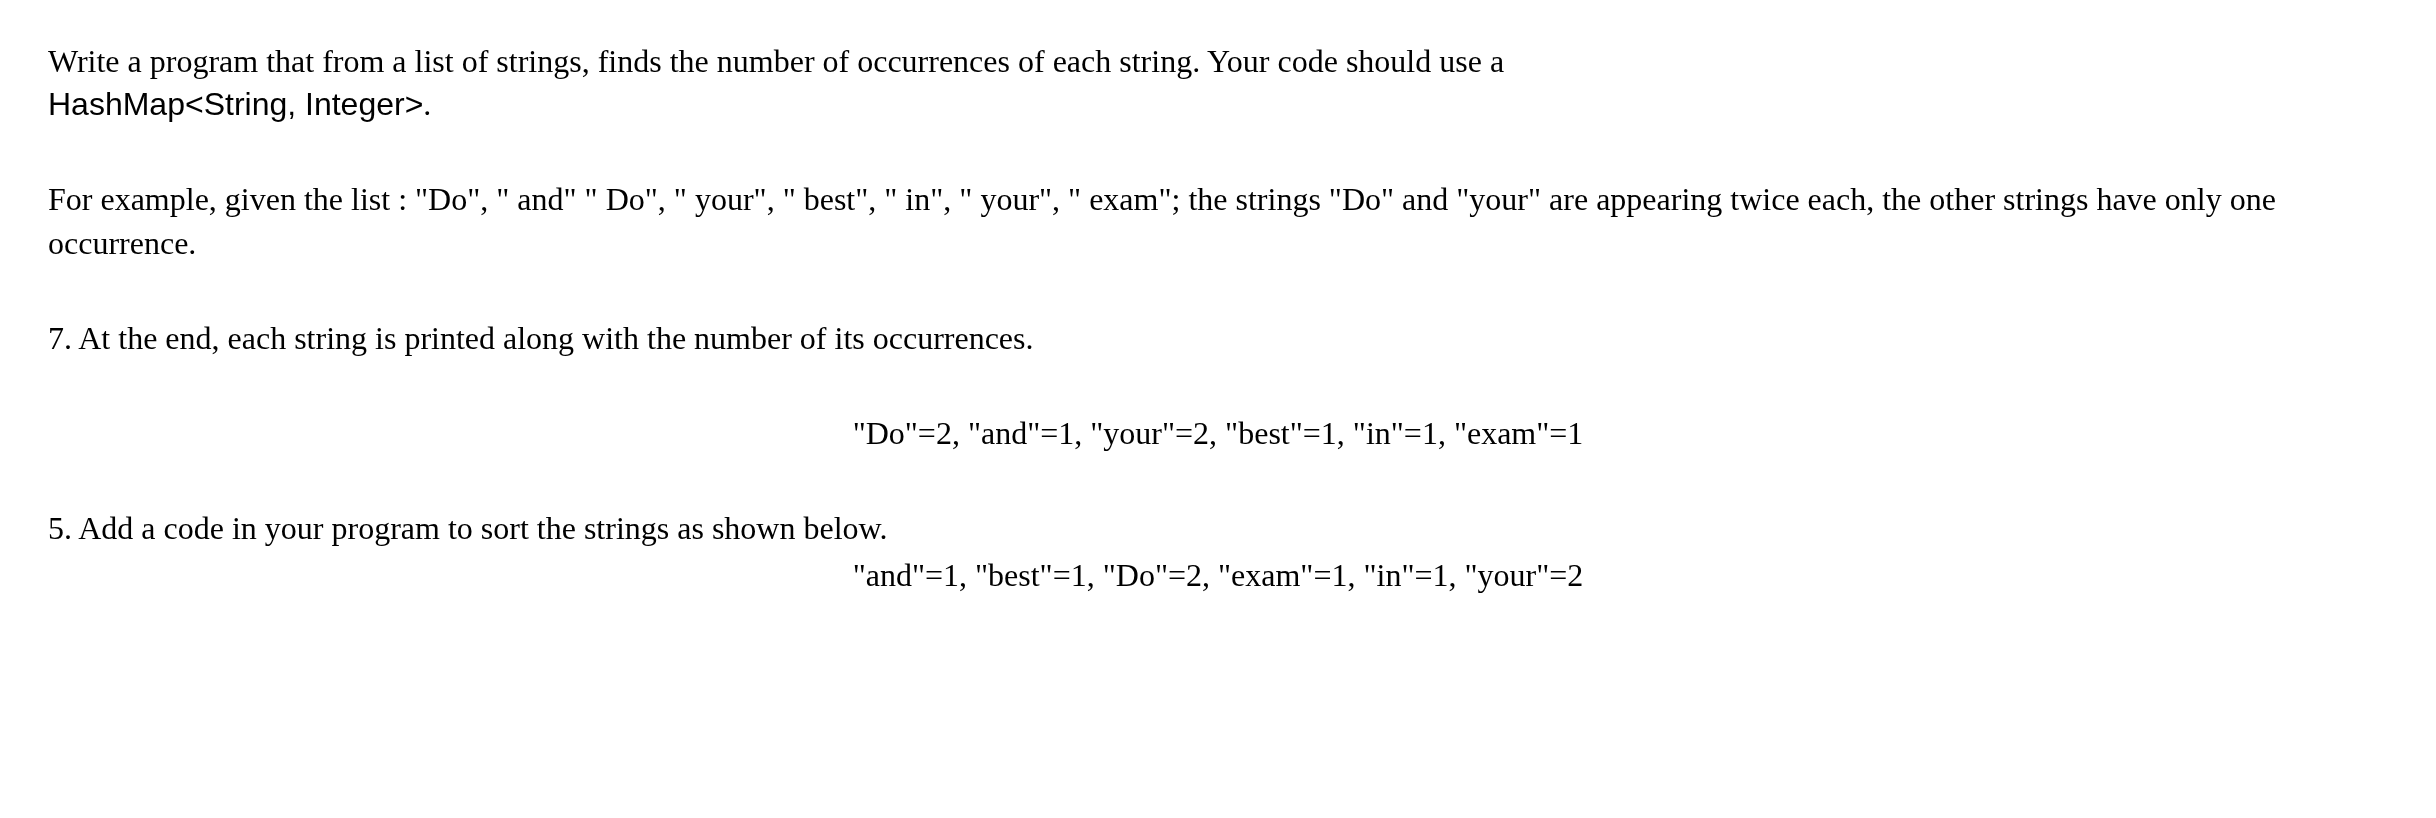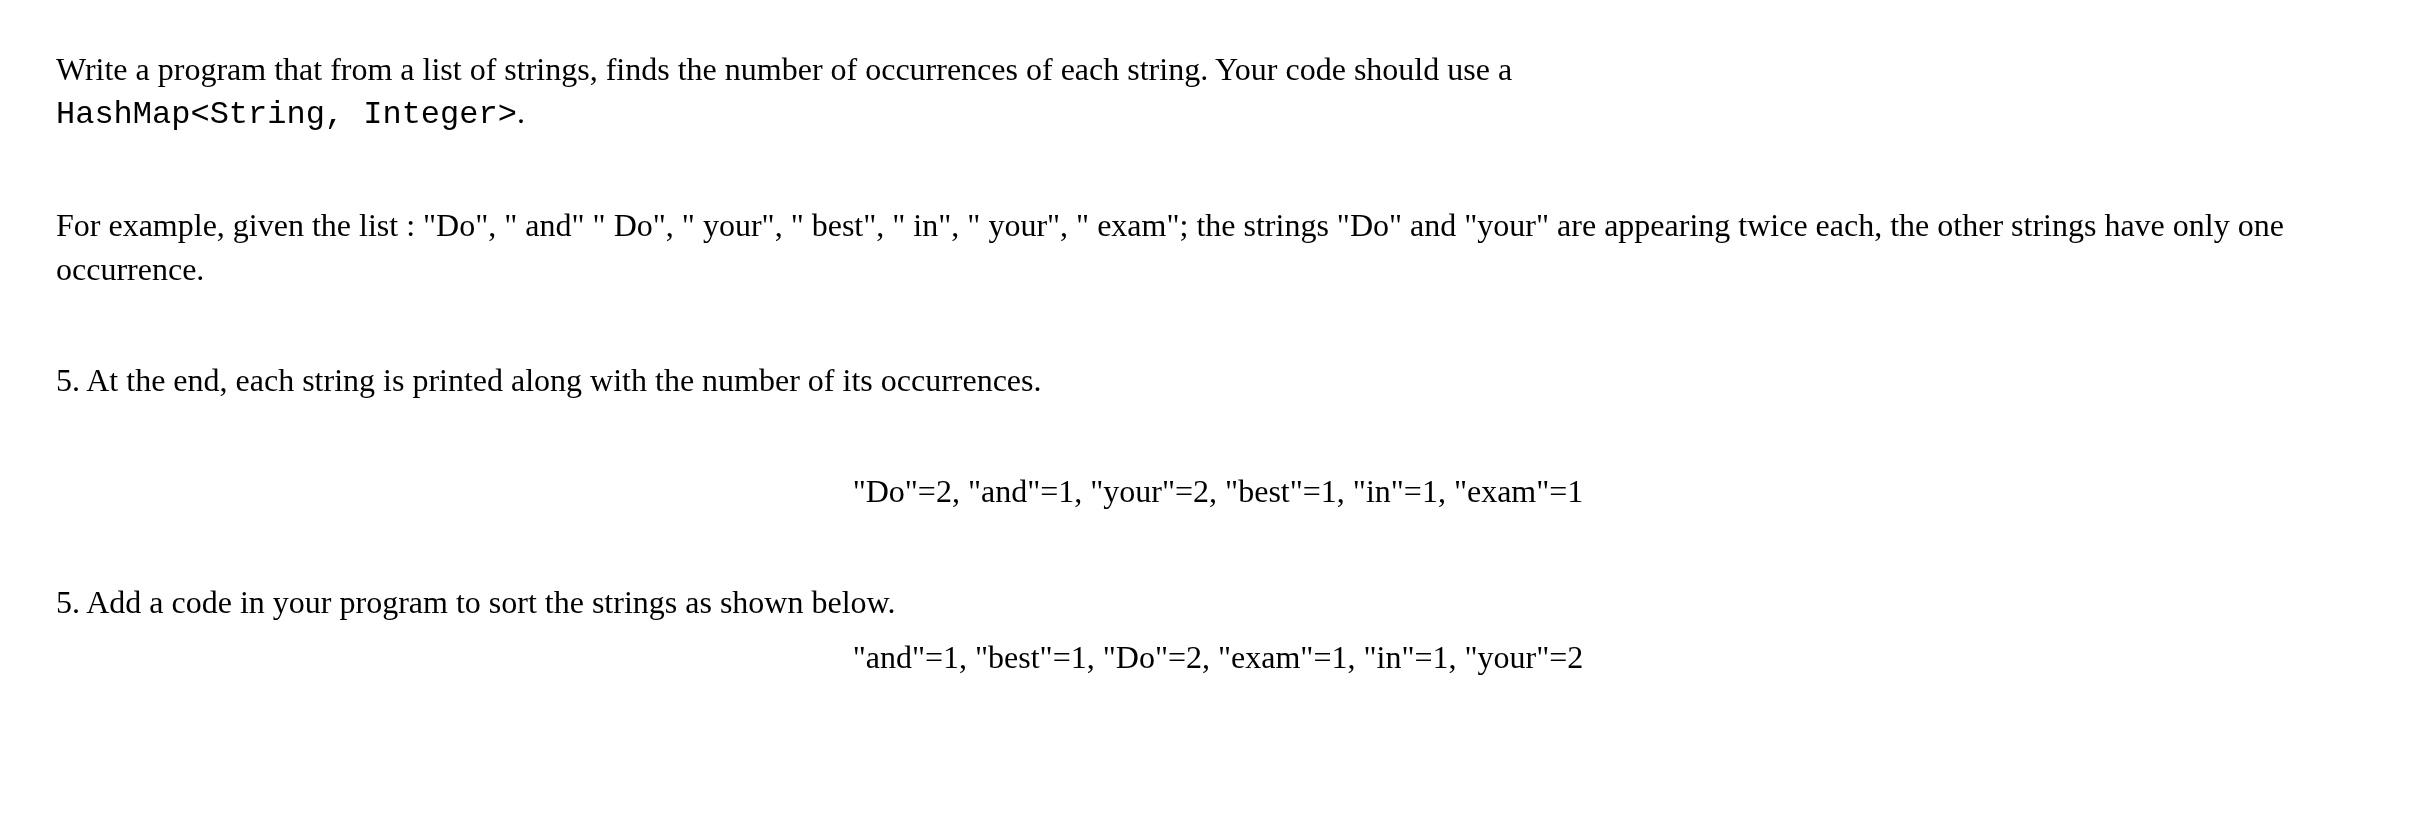--- a/index.html
+++ b/index.html
@@ -7,24 +7,24 @@
       font-size: 32px;
       color: #000;
       background: #fff;
       margin: 0;
       padding: 36px 44px;
       line-height: 1.35;
       width: 2436px;
       box-sizing: border-box;
     }
     .mono {
-      font-family: Liberation Mono, monospace;
+      font-family: Liberation Sans, sans-serif;
     }
     p {
-      margin: 12px;
+      margin: 4px;
     }
     .para-gap {
       height: 44px;
     }
     .center {
       text-align: center;
     }
   </style>
 </head>
 <body>
@@ -33,21 +33,21 @@
   <span>Write a program that from a list of strings, finds the number of occurrences of each string. Your code should use a </span><br>
   <span class="mono">HashMap&lt;String, Integer&gt;</span><span>.</span>
 </p>
 
 <div class="para-gap"></div>
 
 <p>For example, given the list : "Do", " and" " Do", " your", " best", " in", " your", " exam";  the strings "Do" and "your" are appearing twice each, the other strings have only one occurrence.</p>
 
 <div class="para-gap"></div>
 
-<p>5. At the end, each string is printed along with the number of its occurrences.</p>
+<p>7. At the end, each string is printed along with the number of its occurrences.</p>
 
 <div class="para-gap"></div>
 
 <p class="center">"Do"=2, "and"=1, "your"=2, "best"=1, "in"=1, "exam"=1</p>
 
 <div class="para-gap"></div>
 
 <p>5. Add a code in your program to sort the strings as shown below.</p>
 <p class="center">"and"=1, "best"=1, "Do"=2, "exam"=1, "in"=1, "your"=2</p>
 

